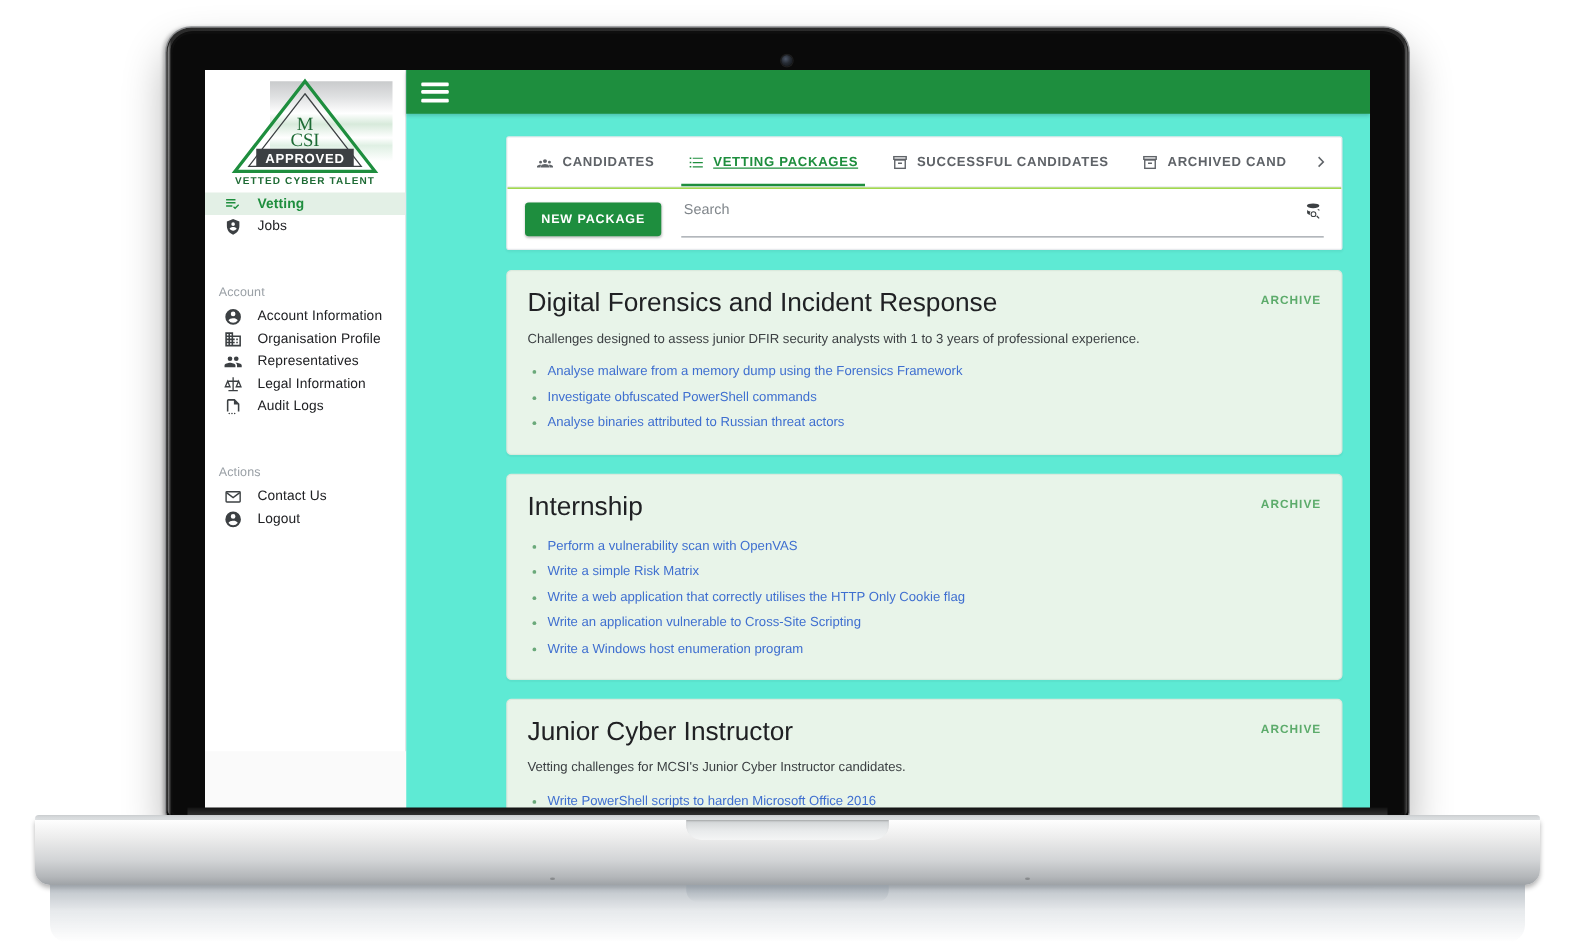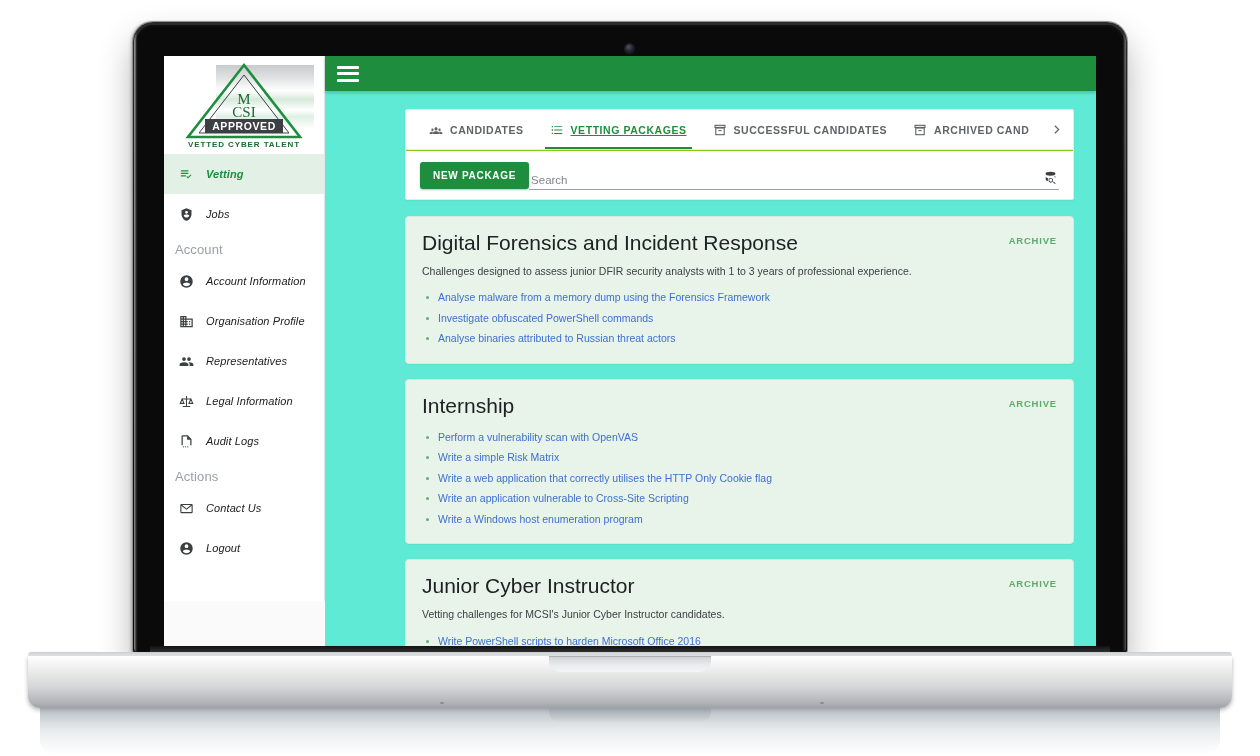--- a/index.html
+++ b/index.html
@@ -81,22 +81,22 @@
   .logo{position:relative;width:144px;height:92px;}
   .logo-streak{position:absolute;left:44px;top:6px;width:98px;height:78px;
     background:linear-gradient(180deg,
       rgba(120,124,128,.40) 0%,rgba(150,154,158,.30) 16%,
       rgba(255,255,255,.0) 33%,
       rgba(150,200,160,.38) 44%,rgba(255,255,255,0) 58%,
       rgba(150,205,165,.30) 66%,rgba(255,255,255,0) 82%);
   }
   .logo svg{position:absolute;left:0;top:0;}
 
-  .nav-sec-label{font-size:13px;color:#9aa0a6;padding:8px 0 4px 11px;letter-spacing:.1px;}
-  .nav-item{display:flex;align-items:center;height:40px;padding-left:11px;cursor:pointer;font-style:italic;}
+  .nav-sec-label{font-size:10px;color:#9aa0a6;padding:8px 0 4px 11px;letter-spacing:.1px;margin-top:31px;}
+  .nav-item{display:flex;align-items:center;height:18px;padding-left:11px;cursor:pointer;}
   .nav-item .ico{width:22px;flex:0 0 22px;display:flex;align-items:center;justify-content:center;color:#3c4043;}
   .nav-item .lbl{font-size:11px;color:#202124;margin-left:9px;letter-spacing:.1px;}
   .nav-item.active{background:#e3f0e6;}
   .nav-item.active .ico{color:#1e8e3e;}
   .nav-item.active .lbl{color:#1e8e3e;font-weight:bold;}
 
   
   .main{flex:1;display:flex;flex-direction:column;background:#5eead4;min-width:0;}
   .topbar{height:35px;background:#1e8e3e;display:flex;align-items:center;padding-left:12px;
           box-shadow:0 2px 3px rgba(0,0,0,.18);position:relative;z-index:3;}
@@ -114,21 +114,21 @@
   .tab.active .tico{color:#1e8e3e;}
   .tab.active .tlbl{color:#1e8e3e;text-decoration:underline;}
   .tab.active::after{content:"";position:absolute;left:8px;right:8px;bottom:0;height:2px;background:#1e8e3e;}
   .tab-more{margin-left:4px;color:#5f6368;display:flex;align-items:center;cursor:pointer;padding:0 4px;}
 
   
   .searchrow{display:flex;align-items:center;height:48px;padding:0 14px;border-top:1px solid #84cc16;}
   .newbtn{background:#1e8e3e;color:#fff;border:none;border-radius:3px;font-size:10px;font-weight:bold;
           letter-spacing:.7px;padding:8px 13px;cursor:pointer;box-shadow:0 1px 2px rgba(0,0,0,.25);
           font-family:"Liberation Sans",sans-serif;}
-  .searchbox{flex:1;display:flex;align-items:flex-end;border-bottom:1px solid #9aa0a6;
+  .searchbox{flex:1;margin-left:16px;display:flex;align-items:flex-start;border-bottom:1px solid #9aa0a6;
              height:26px;padding-bottom:2px;}
   .searchbox input{flex:1;border:none;outline:none;font-size:11.5px;color:#202124;background:transparent;
                    font-family:"Liberation Sans",sans-serif;}
   .searchbox input::placeholder{color:#80868b;}
   .search-ico{color:#3c4043;display:flex;align-items:center;cursor:pointer;margin-left:6px;}
 
   
   .pkg-scroll{margin-top:16px;}
   .pkg{background:#e8f4e9;border:1px solid #dbe9dd;border-radius:4px;padding:13px 16px 14px 16px;
        margin-bottom:15px;position:relative;box-shadow:0 1px 1px rgba(0,0,0,.04);}

